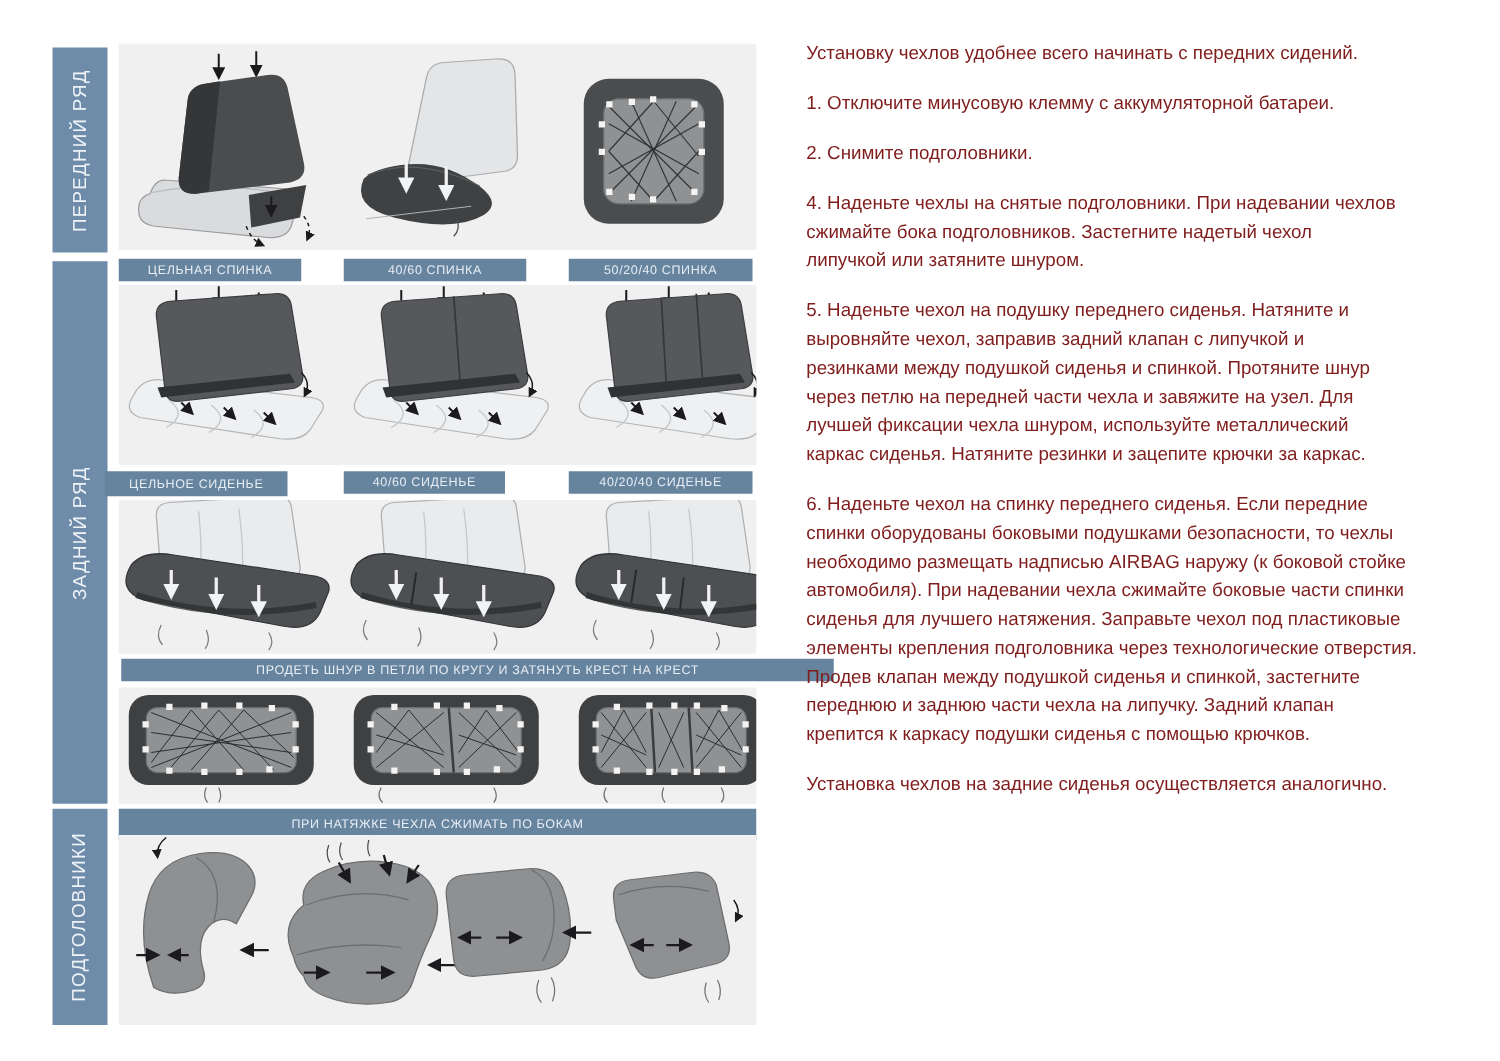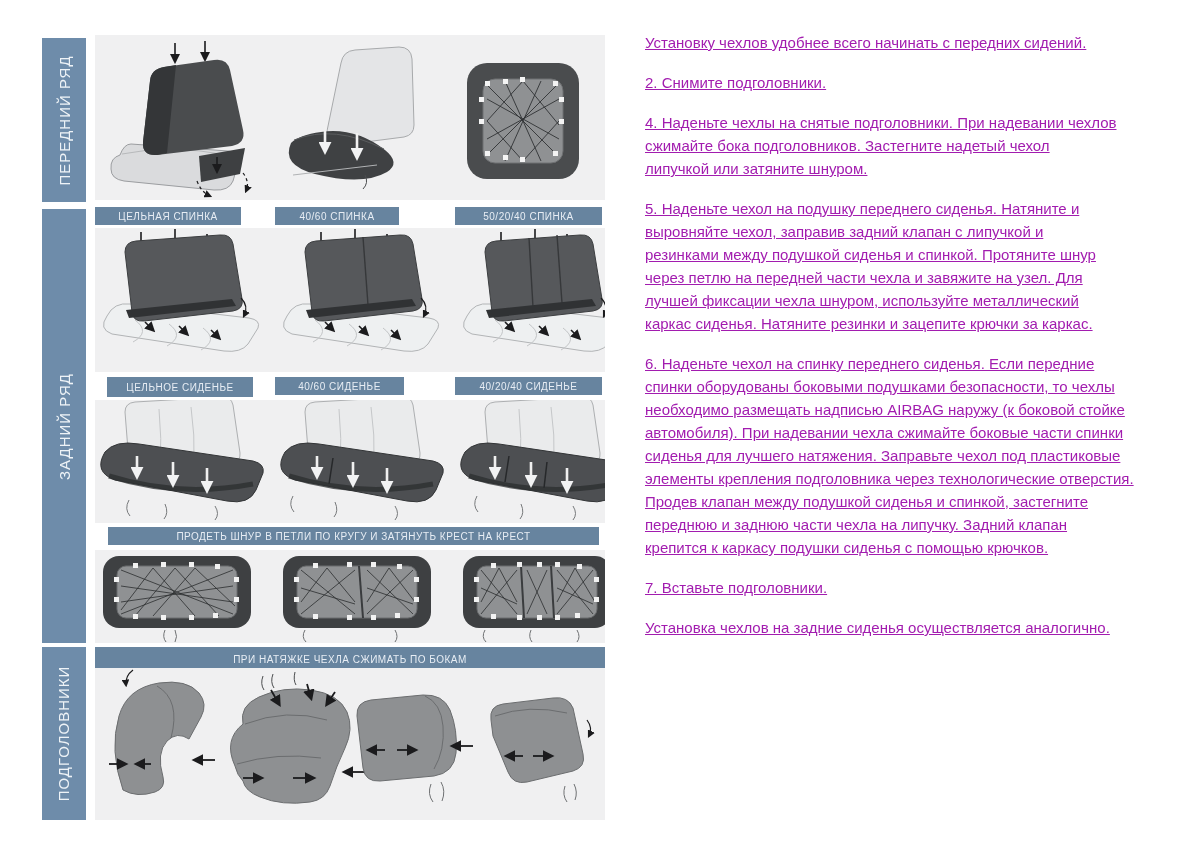--- a/index.html
+++ b/index.html
@@ -22,32 +22,32 @@
   #pnl3{top:400px;height:123px}
   #pnl4{top:550px;height:93px}
   #pnl5{top:668px;height:152px}
   .pnl svg{display:block;width:100%;height:100%;}
 
   
   .banner{position:absolute;background:#67849f;color:#e7edf4;
           display:flex;align-items:center;justify-content:center;
           font-size:10px;letter-spacing:.5px;}
   #bn-back-0{left:95px; top:207px;width:146px;height:18px}
-  #bn-back-1{left:275px;top:207px;width:124px;height:18px}
+  #bn-back-1{left:275px;top:207px;width:146px;height:18px}
   #bn-back-2{left:455px;top:207px;width:147px;height:18px}
-  #bn-cush-0{left:107px; top:377px;width:146px;height:20px}
+  #bn-cush-0{left:84px; top:377px;width:146px;height:20px}
   #bn-cush-1{left:275px;top:377px;width:129px;height:18px}
   #bn-cush-2{left:455px;top:377px;width:147px;height:18px}
-  #bn-lace{left:108px;top:527px;width:491px;height:18px}
+  #bn-lace{left:97px;top:527px;width:570px;height:18px}
   #bn-head{left:95px;top:647px;width:510px;height:25px}
 
   
   #instructions{position:absolute;left:645px;top:31px;width:548px;}
   #instructions p{margin:0 0 17px 0;font-size:15px;line-height:23px;
-                  color:#a21caf;white-space:pre-line;text-decoration:underline;}
+                  color:#7f1d1d;white-space:pre-line;}
 </style>
 </head>
 <body>
 
 <div id="page">
 
   <div class="seg" id="seg-front">
     <span>ПЕРЕДНИЙ РЯД</span>
   </div>
   <div class="seg" id="seg-rear">
@@ -403,36 +403,36 @@
         <line x1="438" y1="88" x2="456" y2="88" stroke="#1b1b1d" stroke-width="1.8" marker-end="url(#b5)"></line>
         <path d="M492 52 q6 8 2 16" fill="none" stroke="#1b1b1d" stroke-width="1.2" marker-end="url(#b5)"></path>
         <path d="M470 118 q-3 9 2 16" fill="none" stroke="#6f7173"></path>
           <path d="M479 116 q4 8 1 16" fill="none" stroke="#6f7173"></path>
       </g>
     </svg>
   </div>
 
   <section id="instructions">
     <p>Установку чехлов удобнее всего начинать с передних сидений.</p>
+    <p>1. Отключите минусовую клемму с аккумуляторной батареи.</p>
     <p>2. Снимите подголовники.</p>
     <p>4. Наденьте чехлы на снятые подголовники. При надевании чехлов
 сжимайте бока подголовников. Застегните надетый чехол
 липучкой или затяните шнуром.</p>
     <p>5. Наденьте чехол на подушку переднего сиденья. Натяните и
 выровняйте чехол, заправив задний клапан с липучкой и
 резинками между подушкой сиденья и спинкой. Протяните шнур
 через петлю на передней части чехла и завяжите на узел. Для
 лучшей фиксации чехла шнуром, используйте металлический
 каркас сиденья. Натяните резинки и зацепите крючки за каркас.</p>
     <p>6. Наденьте чехол на спинку переднего сиденья. Если передние
 спинки оборудованы боковыми подушками безопасности, то чехлы
 необходимо размещать надписью AIRBAG наружу (к боковой стойке
 автомобиля). При надевании чехла сжимайте боковые части спинки
 сиденья для лучшего натяжения. Заправьте чехол под пластиковые
 элементы крепления подголовника через технологические отверстия.
 Продев клапан между подушкой сиденья и спинкой, застегните
 переднюю и заднюю части чехла на липучку. Задний клапан
 крепится к каркасу подушки сиденья с помощью крючков.</p>
-    <p>7. Вставьте подголовники.</p>
     <p>Установка чехлов на задние сиденья осуществляется аналогично.</p>
   </section>
 
 </div>
 
 </body></html>

